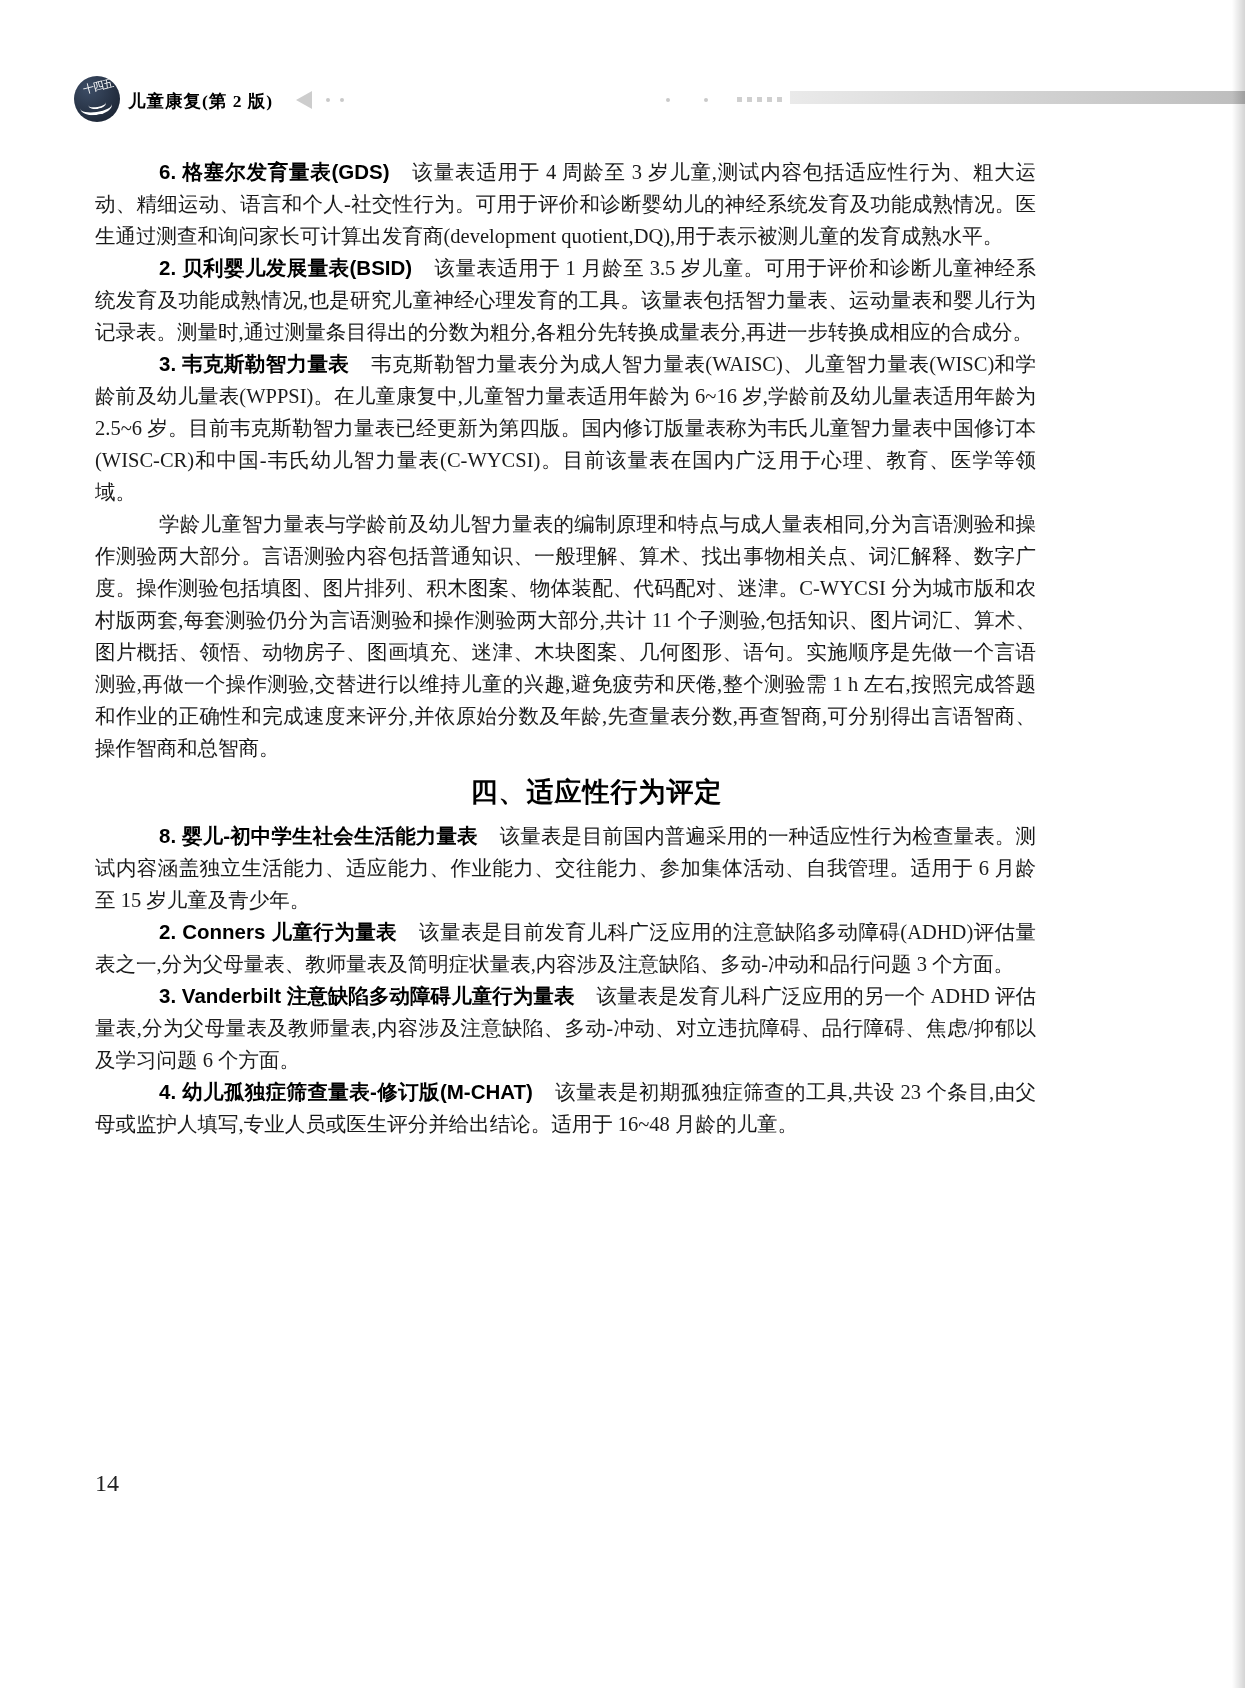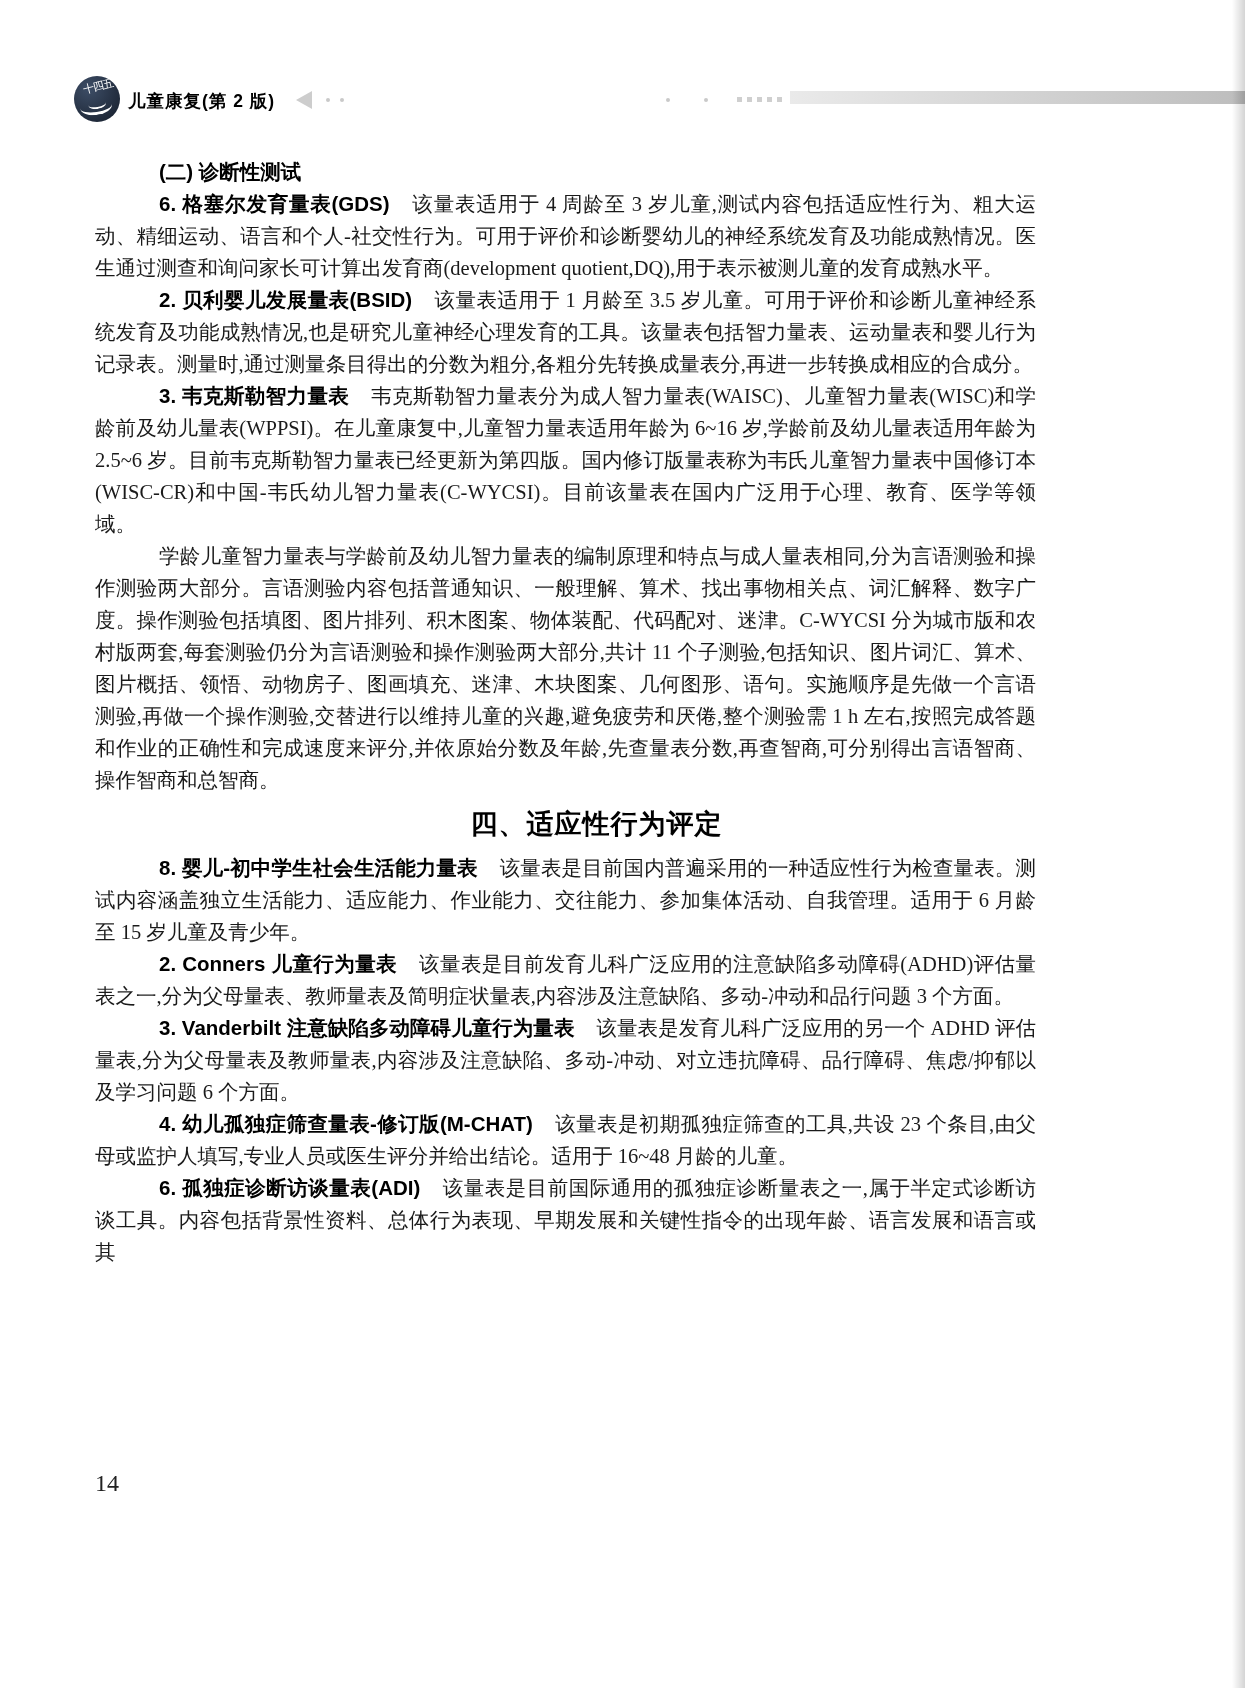--- a/index.html
+++ b/index.html
@@ -33,21 +33,21 @@
     border-bottom:3px solid #ffffff;border-radius:50%;
     transform:rotate(-8deg);
   }
   .logo-swoosh2{
     position:absolute;left:14px;bottom:13px;width:18px;height:8px;
     border-bottom:2px solid #ffffff;border-radius:50%;
     transform:rotate(-10deg);
   }
   .book-title{
     position:absolute;left:128px;top:13px;font-size:17.5px;font-weight:bold;color:#000;
-    font-family:Liberation Sans, sans-serif;letter-spacing:1px;
+    font-family:Liberation Serif, serif;letter-spacing:1px;
   }
   .chev{
     position:absolute;left:296px;top:15px;width:0;height:0;
     border-top:9px solid transparent;border-bottom:9px solid transparent;
     border-right:16px solid #cdcdcd;
   }
   .hdr-dot{position:absolute;top:22px;width:4px;height:4px;border-radius:50%;background:#c9c9c9;}
   .hdr-sq{position:absolute;top:21px;width:5px;height:5px;background:#cfcfcf;}
   .header-bar{
     position:absolute;left:790px;right:0;top:15px;height:13px;
@@ -96,29 +96,27 @@
     <span class="hdr-dot" style="left:704px"></span>
     <span class="hdr-sq" style="left:737px"></span>
     <span class="hdr-sq" style="left:747px"></span>
     <span class="hdr-sq" style="left:757px"></span>
     <span class="hdr-sq" style="left:767px"></span>
     <span class="hdr-sq" style="left:777px"></span>
     <div class="header-bar"></div>
   </div>
 
   <div class="content">
-      <p class="subheading"><b class="lead">(二) 诊断性测试</b></p>
       <p class="item"><b class="lead">6. 格塞尔发育量表(GDS)</b>该量表适用于 4 周龄至 3 岁儿童,测试内容包括适应性行为、粗大运动、精细运动、语言和个人-社交性行为。可用于评价和诊断婴幼儿的神经系统发育及功能成熟情况。医生通过测查和询问家长可计算出发育商(development quotient,DQ),用于表示被测儿童的发育成熟水平。</p>
       <p class="item"><b class="lead">2. 贝利婴儿发展量表(BSID)</b>该量表适用于 1 月龄至 3.5 岁儿童。可用于评价和诊断儿童神经系统发育及功能成熟情况,也是研究儿童神经心理发育的工具。该量表包括智力量表、运动量表和婴儿行为记录表。测量时,通过测量条目得出的分数为粗分,各粗分先转换成量表分,再进一步转换成相应的合成分。</p>
       <p class="item"><b class="lead">3. 韦克斯勒智力量表</b>韦克斯勒智力量表分为成人智力量表(WAISC)、儿童智力量表(WISC)和学龄前及幼儿量表(WPPSI)。在儿童康复中,儿童智力量表适用年龄为 6~16 岁,学龄前及幼儿量表适用年龄为 2.5~6 岁。目前韦克斯勒智力量表已经更新为第四版。国内修订版量表称为韦氏儿童智力量表中国修订本(WISC-CR)和中国-韦氏幼儿智力量表(C-WYCSI)。目前该量表在国内广泛用于心理、教育、医学等领域。</p>
       <p class="plain">学龄儿童智力量表与学龄前及幼儿智力量表的编制原理和特点与成人量表相同,分为言语测验和操作测验两大部分。言语测验内容包括普通知识、一般理解、算术、找出事物相关点、词汇解释、数字广度。操作测验包括填图、图片排列、积木图案、物体装配、代码配对、迷津。C-WYCSI 分为城市版和农村版两套,每套测验仍分为言语测验和操作测验两大部分,共计 11 个子测验,包括知识、图片词汇、算术、图片概括、领悟、动物房子、图画填充、迷津、木块图案、几何图形、语句。实施顺序是先做一个言语测验,再做一个操作测验,交替进行以维持儿童的兴趣,避免疲劳和厌倦,整个测验需 1 h 左右,按照完成答题和作业的正确性和完成速度来评分,并依原始分数及年龄,先查量表分数,再查智商,可分别得出言语智商、操作智商和总智商。</p>
       <h2 class="section-heading">四、适应性行为评定</h2>
       <p class="item"><b class="lead">8. 婴儿-初中学生社会生活能力量表</b>该量表是目前国内普遍采用的一种适应性行为检查量表。测试内容涵盖独立生活能力、适应能力、作业能力、交往能力、参加集体活动、自我管理。适用于 6 月龄至 15 岁儿童及青少年。</p>
       <p class="item"><b class="lead">2. Conners 儿童行为量表</b>该量表是目前发育儿科广泛应用的注意缺陷多动障碍(ADHD)评估量表之一,分为父母量表、教师量表及简明症状量表,内容涉及注意缺陷、多动-冲动和品行问题 3 个方面。</p>
       <p class="item"><b class="lead">3. Vanderbilt 注意缺陷多动障碍儿童行为量表</b>该量表是发育儿科广泛应用的另一个 ADHD 评估量表,分为父母量表及教师量表,内容涉及注意缺陷、多动-冲动、对立违抗障碍、品行障碍、焦虑/抑郁以及学习问题 6 个方面。</p>
       <p class="item"><b class="lead">4. 幼儿孤独症筛查量表-修订版(M-CHAT)</b>该量表是初期孤独症筛查的工具,共设 23 个条目,由父母或监护人填写,专业人员或医生评分并给出结论。适用于 16~48 月龄的儿童。</p>
-      <p class="item"><b class="lead">6. 孤独症诊断访谈量表(ADI)</b>该量表是目前国际通用的孤独症诊断量表之一,属于半定式诊断访谈工具。内容包括背景性资料、总体行为表现、早期发展和关键性指令的出现年龄、语言发展和语言或其</p>
     </div>
 
   <div class="page-number">14</div>
 
   <div class="edge-shade"></div>
 </div>
 
 </body></html>

